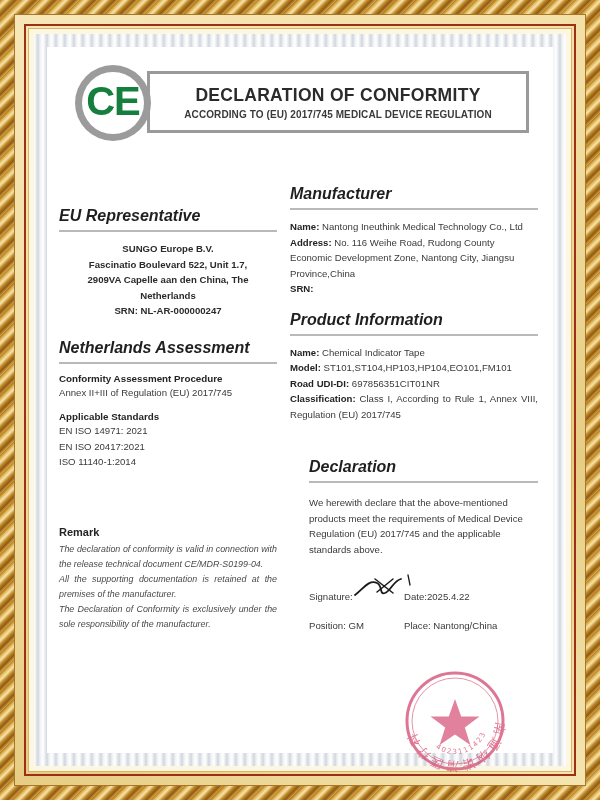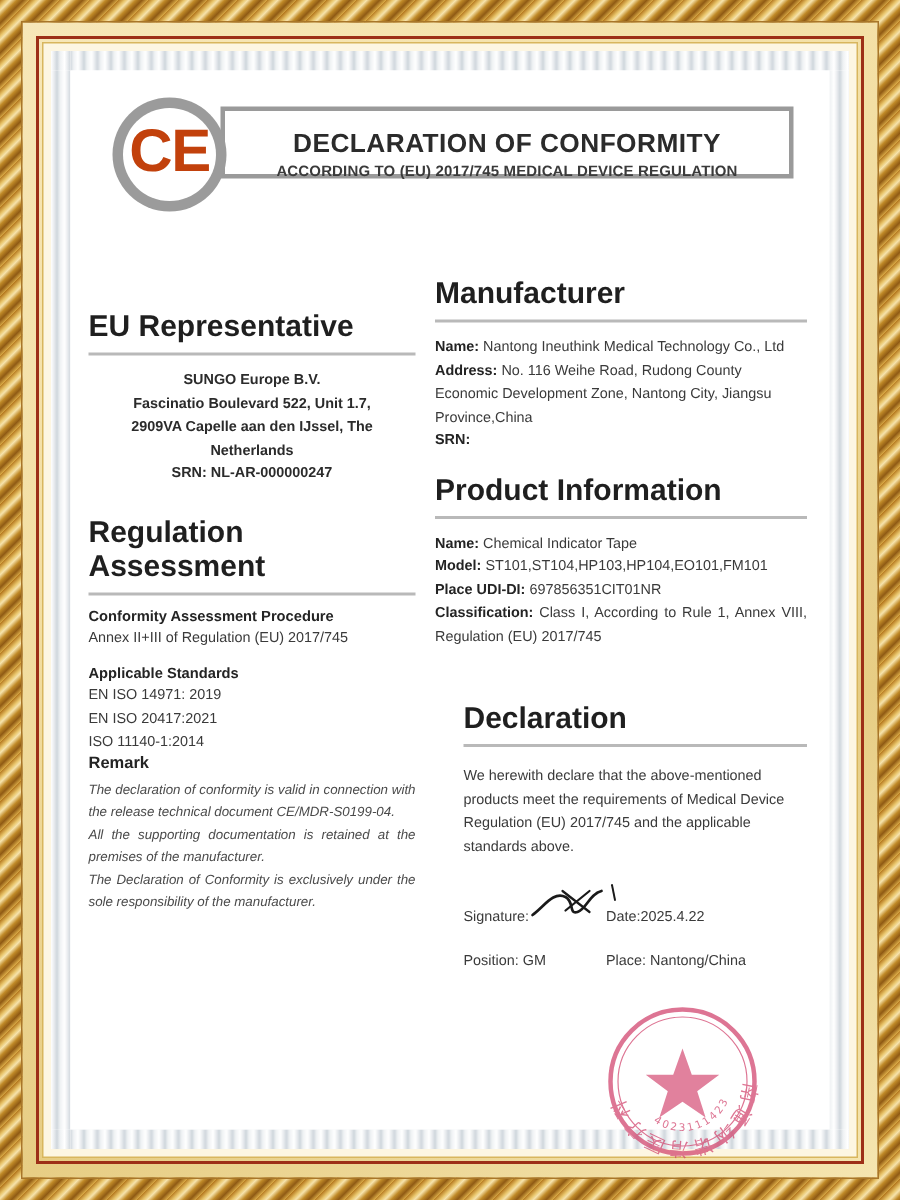--- a/index.html
+++ b/index.html
@@ -68,21 +68,21 @@
 
   
   .header {
     position: absolute;
     left: 24px; top: 18px;
     width: 460px; height: 78px;
   }
   .title-box {
     position: absolute;
     left: 76px; top: 6px;
-    width: 382px; height: 48px;
+    width: 382px; height: 62px;
     box-sizing: border-box;
     border: 3px solid #9a9a9a;
     background: #ffffff;
   }
   .title-main {
     position: absolute;
     left: 0; right: 0; top: 11px;
     text-align: center;
     font-size: 17.5px;
     font-weight: bold;
@@ -112,45 +112,46 @@
     width: 62px; height: 62px;
     border-radius: 50%;
     background: #ffffff;
     display: flex;
     align-items: center;
     justify-content: center;
   }
   .ce-text {
     font-size: 40px;
     font-weight: bold;
-    color: #c2410c;
+    color: #15803d;
     font-family: "Liberation Sans", sans-serif;
     letter-spacing: -1px;
     line-height: 1;
     transform: translateY(-2px);
   }
 
   
   .col-left {
     position: absolute;
     left: 12px; top: 160px;
     width: 218px;
   }
   .col-right {
     position: absolute;
     left: 243px; top: 138px;
     width: 248px;
   }
 
   h2.sec {
-    font-size: 20px;
+    font-size: 16px;
     font-weight: bold;
     color: #1f1f1f;
     margin: 0 0 5px 0;
     padding: 0;
+    font-style: italic;
   }
   .rule {
     height: 2px;
     background: #b9b9b9;
     margin-bottom: 9px;
   }
   .body-txt {
     font-size: 9.6px;
     color: #3a3a3a;
     line-height: 15.5px;
@@ -236,43 +237,43 @@
     </div>
   </div>
 
   <div class="col-left">
 
     <section>
       <h2 class="sec">EU Representative</h2>
       <div class="rule"></div>
       <div class="body-txt bold">SUNGO Europe B.V.</div>
       <div class="body-txt bold">Fascinatio Boulevard 522, Unit 1.7,</div>
-      <div class="body-txt bold">2909VA Capelle aan den IJssel, The</div>
+      <div class="body-txt bold">2909VA Capelle aan den China, The</div>
       <div class="body-txt bold">Netherlands</div>
       <div class="body-txt bold">SRN: NL-AR-000000247</div>
     </section>
 
     <section class="sec-gap">
-      <h2 class="sec">Regulation Assessment</h2>
+      <h2 class="sec">Netherlands Assessment</h2>
       <div class="rule"></div>
 
       <div class="blk">
         <div class="sub-head">Conformity Assessment Procedure</div>
         <div class="body-txt">Annex II+III of Regulation (EU) 2017/745</div>
       </div>
 
       <div>
         <div class="sub-head">Applicable Standards</div>
-        <div class="body-txt">EN ISO 14971: 2019</div>
+        <div class="body-txt">EN ISO 14971: 2021</div>
         <div class="body-txt">EN ISO 20417:2021</div>
         <div class="body-txt">ISO 11140-1:2014</div>
       </div>
     </section>
 
-    <section style="">
+    <section style="margin-top:56px;">
       <div class="sub-head" style="font-size:11px;margin-bottom:4px;">Remark</div>
       <div class="remark-txt">The declaration of conformity is valid in connection with the release technical document CE/MDR-S0199-04.</div>
       <div class="remark-txt">All the supporting documentation is retained at the premises of the manufacturer.</div>
       <div class="remark-txt">The Declaration of Conformity is exclusively under the sole responsibility of the manufacturer.</div>
     </section>
   </div>
 
   <div class="col-right">
 
     <section>
@@ -297,21 +298,21 @@
       <div class="rule"></div>
       <div class="body-txt">
         <span class="lbl">Name:</span>
         <span>Chemical Indicator Tape</span>
       </div>
       <div class="body-txt">
         <span class="lbl">Model:</span>
         <span>ST101,ST104,HP103,HP104,EO101,FM101</span>
       </div>
       <div class="body-txt">
-        <span class="lbl">Place UDI-DI:</span>
+        <span class="lbl">Road UDI-DI:</span>
         <span>697856351CIT01NR</span>
       </div>
       <div class="body-txt just">
         <span class="lbl">Classification:</span>
         <span>Class I, According to Rule 1, Annex VIII, Regulation (EU) 2017/745</span>
       </div>
     </section>
 
     <section style="margin-top:36px;margin-left:19px;">
       <h2 class="sec">Declaration</h2>

